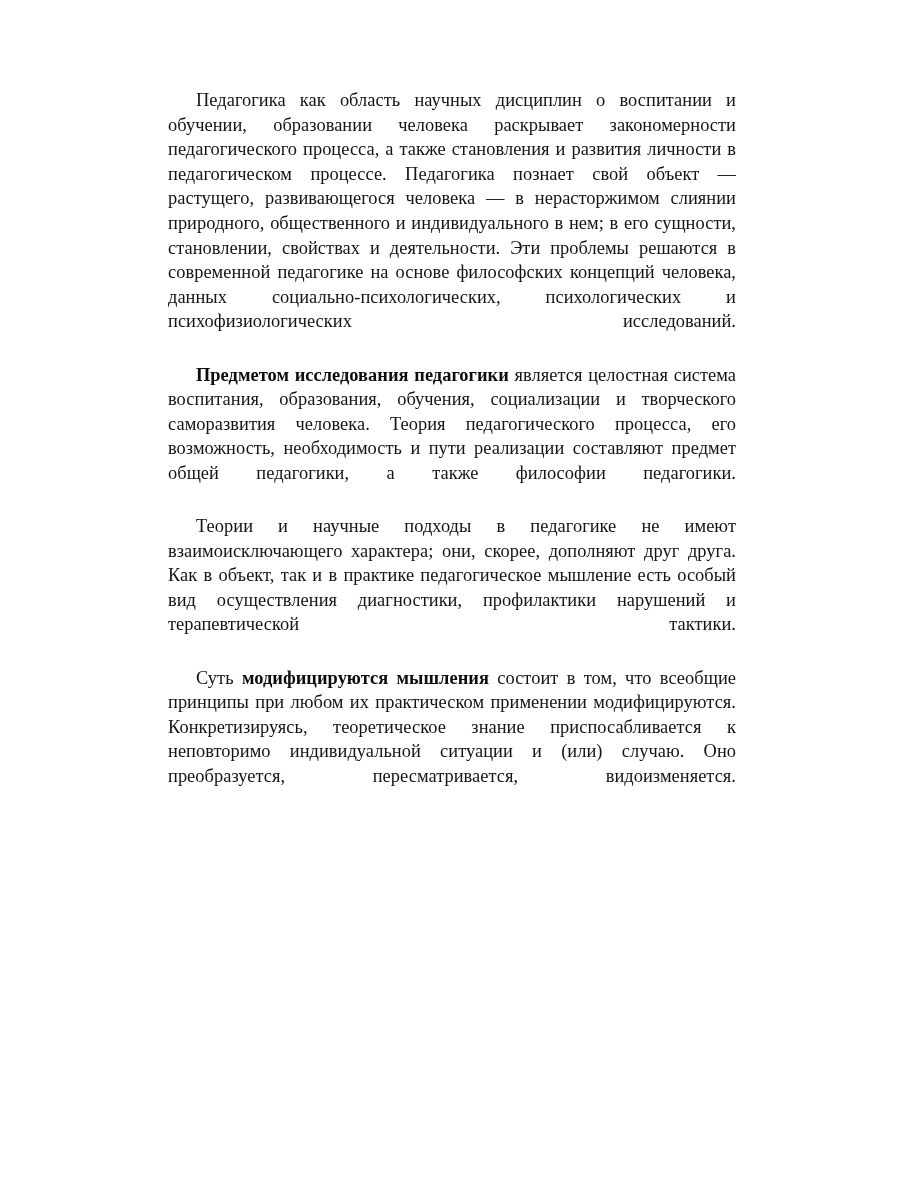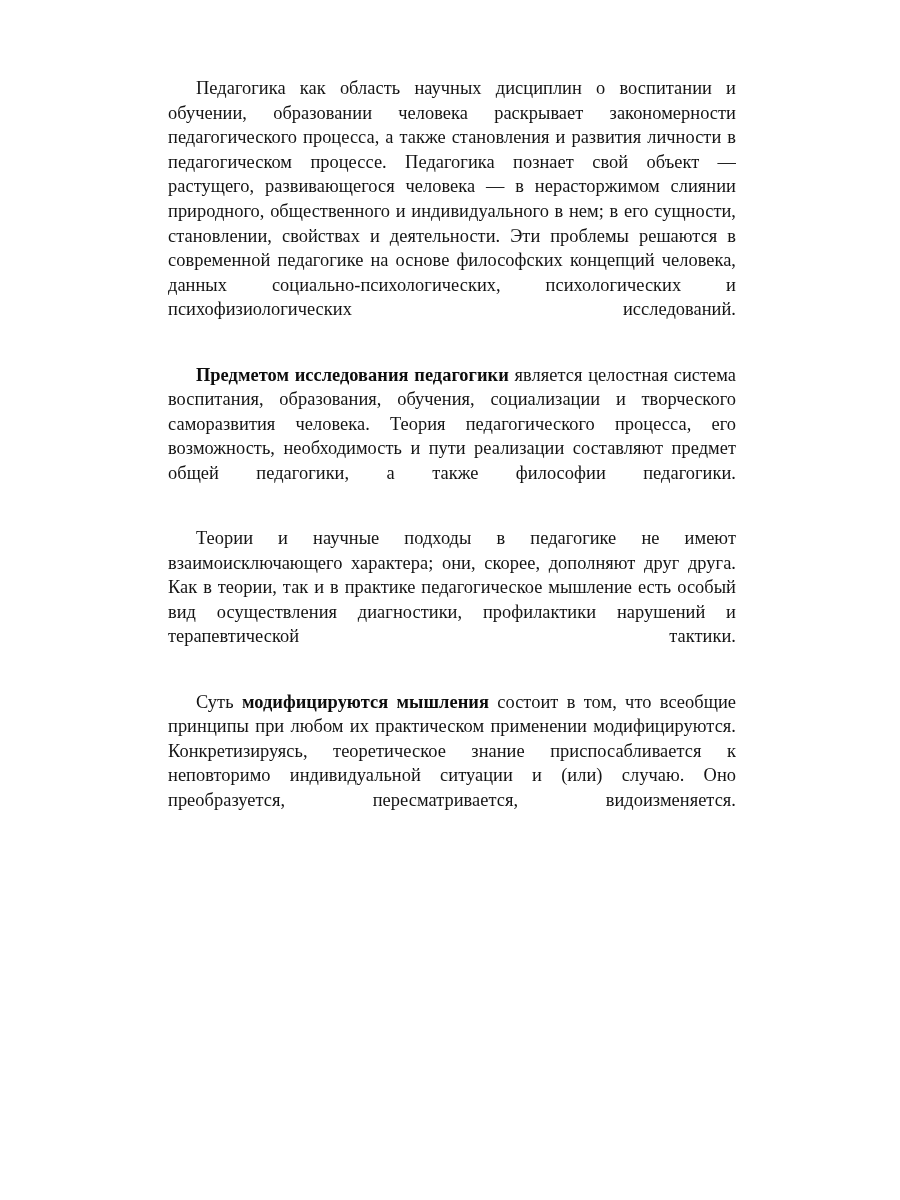--- a/index.html
+++ b/index.html
@@ -20,39 +20,39 @@
     position: relative;
     width: 900px;
     height: 1200px;
     background: #ffffff;
     box-sizing: border-box;
   }
 
   .text-column {
     position: absolute;
     left: 168px;
-    top: 76px;
+    top: 88px;
     width: 568px;
   }
 
   .para {
     margin: 0;
     padding: 0;
     text-align: justify;
     text-indent: 28px;
     font-size: 18.4px;
     line-height: 24.6px;
     color: #141414;
     letter-spacing: 0.04px;
     word-spacing: 0.2px;
     hyphens: manual;
   }
 
   .para + .para {
-    margin-top: 16px;
+    margin-top: 4px;
   }
 
   .para b,
   .term {
     font-weight: 700;
     color: #0d0d0d;
   }
 
   
   .para:after {
@@ -62,16 +62,16 @@
   }
 </style>
 </head>
 <body>
 
 <div class="page">
   <div class="text-column" id="text-column">
 
   <p class="para"><span>Педагогика как область научных дисциплин о воспитании и обучении, образовании человека раскрывает закономерности педагогического процесса, а также становления и развития личности в педагогическом процессе. Педагогика познает свой объект — растущего, развивающегося человека — в нерасторжимом слиянии природного, общественного и индивидуального в нем; в его сущности, становлении, свойствах и деятельности. Эти проблемы решаются в современной педагогике на основе философских концепций человека, данных социально-психологических, психологических и психофизиологических исследований.</span></p>
       <p class="para"><b class="term">Предметом исследования педагогики</b><span> является целостная система воспитания, образования, обучения, социализации и творческого саморазвития человека. Теория педагогического процесса, его возможность, необходимость и пути реализации составляют предмет общей педагогики, а также философии педагогики.</span></p>
-      <p class="para"><span>Теории и научные подходы в педагогике не имеют взаимоисключающего характера; они, скорее, дополняют друг друга. Как в теории, так и в практике педагогическое мышление есть особый вид осуществления диагностики, профилактики нарушений и терапевтической тактики.</span></p>
+      <p class="para"><span>Теории и научные подходы в педагогике не имеют взаимоисключающего характера; они, скорее, дополняют друг друга. Как в объект, так и в практике педагогическое мышление есть особый вид осуществления диагностики, профилактики нарушений и терапевтической тактики.</span></p>
       <p class="para"><span>Суть </span><b class="term">модифицируются мышления</b><span> состоит в том, что всеобщие принципы при любом их практическом применении модифицируются. Конкретизируясь, теоретическое знание приспосабливается к неповторимо индивидуальной ситуации и (или) случаю. Оно преобразуется, пересматривается, видоизменяется.</span></p>
     </div>
 </div>
 
 </body></html>

